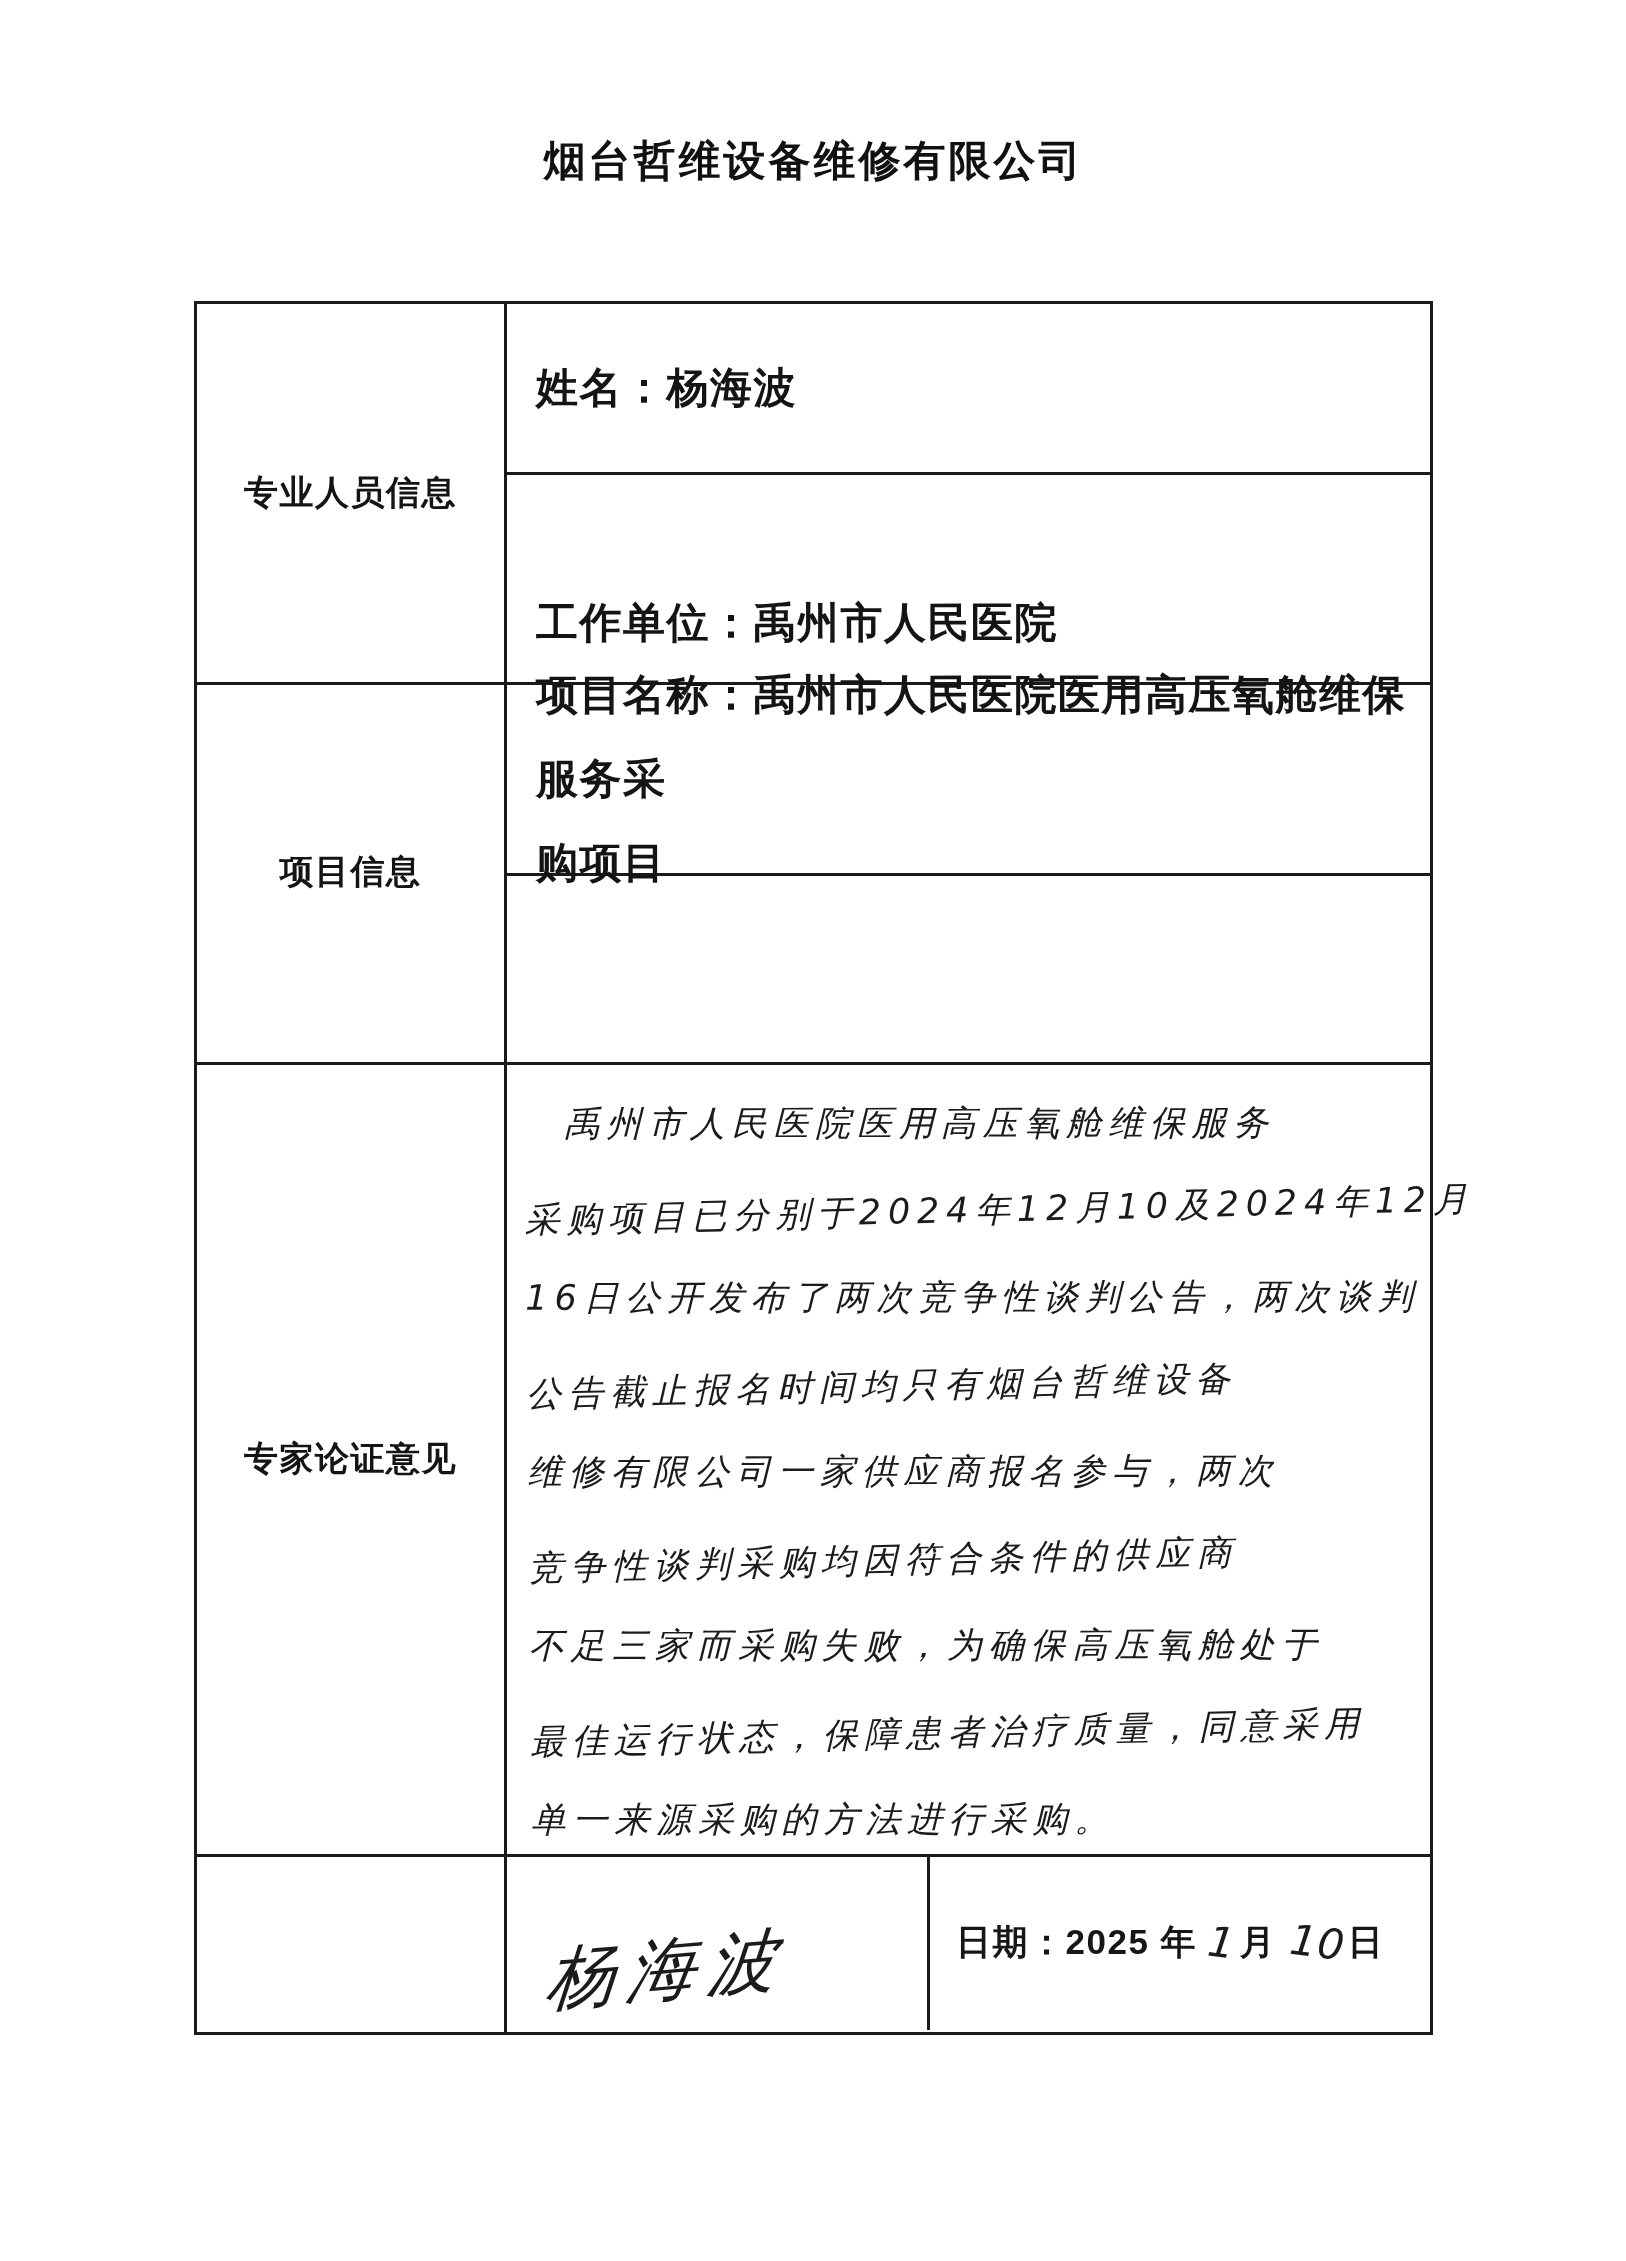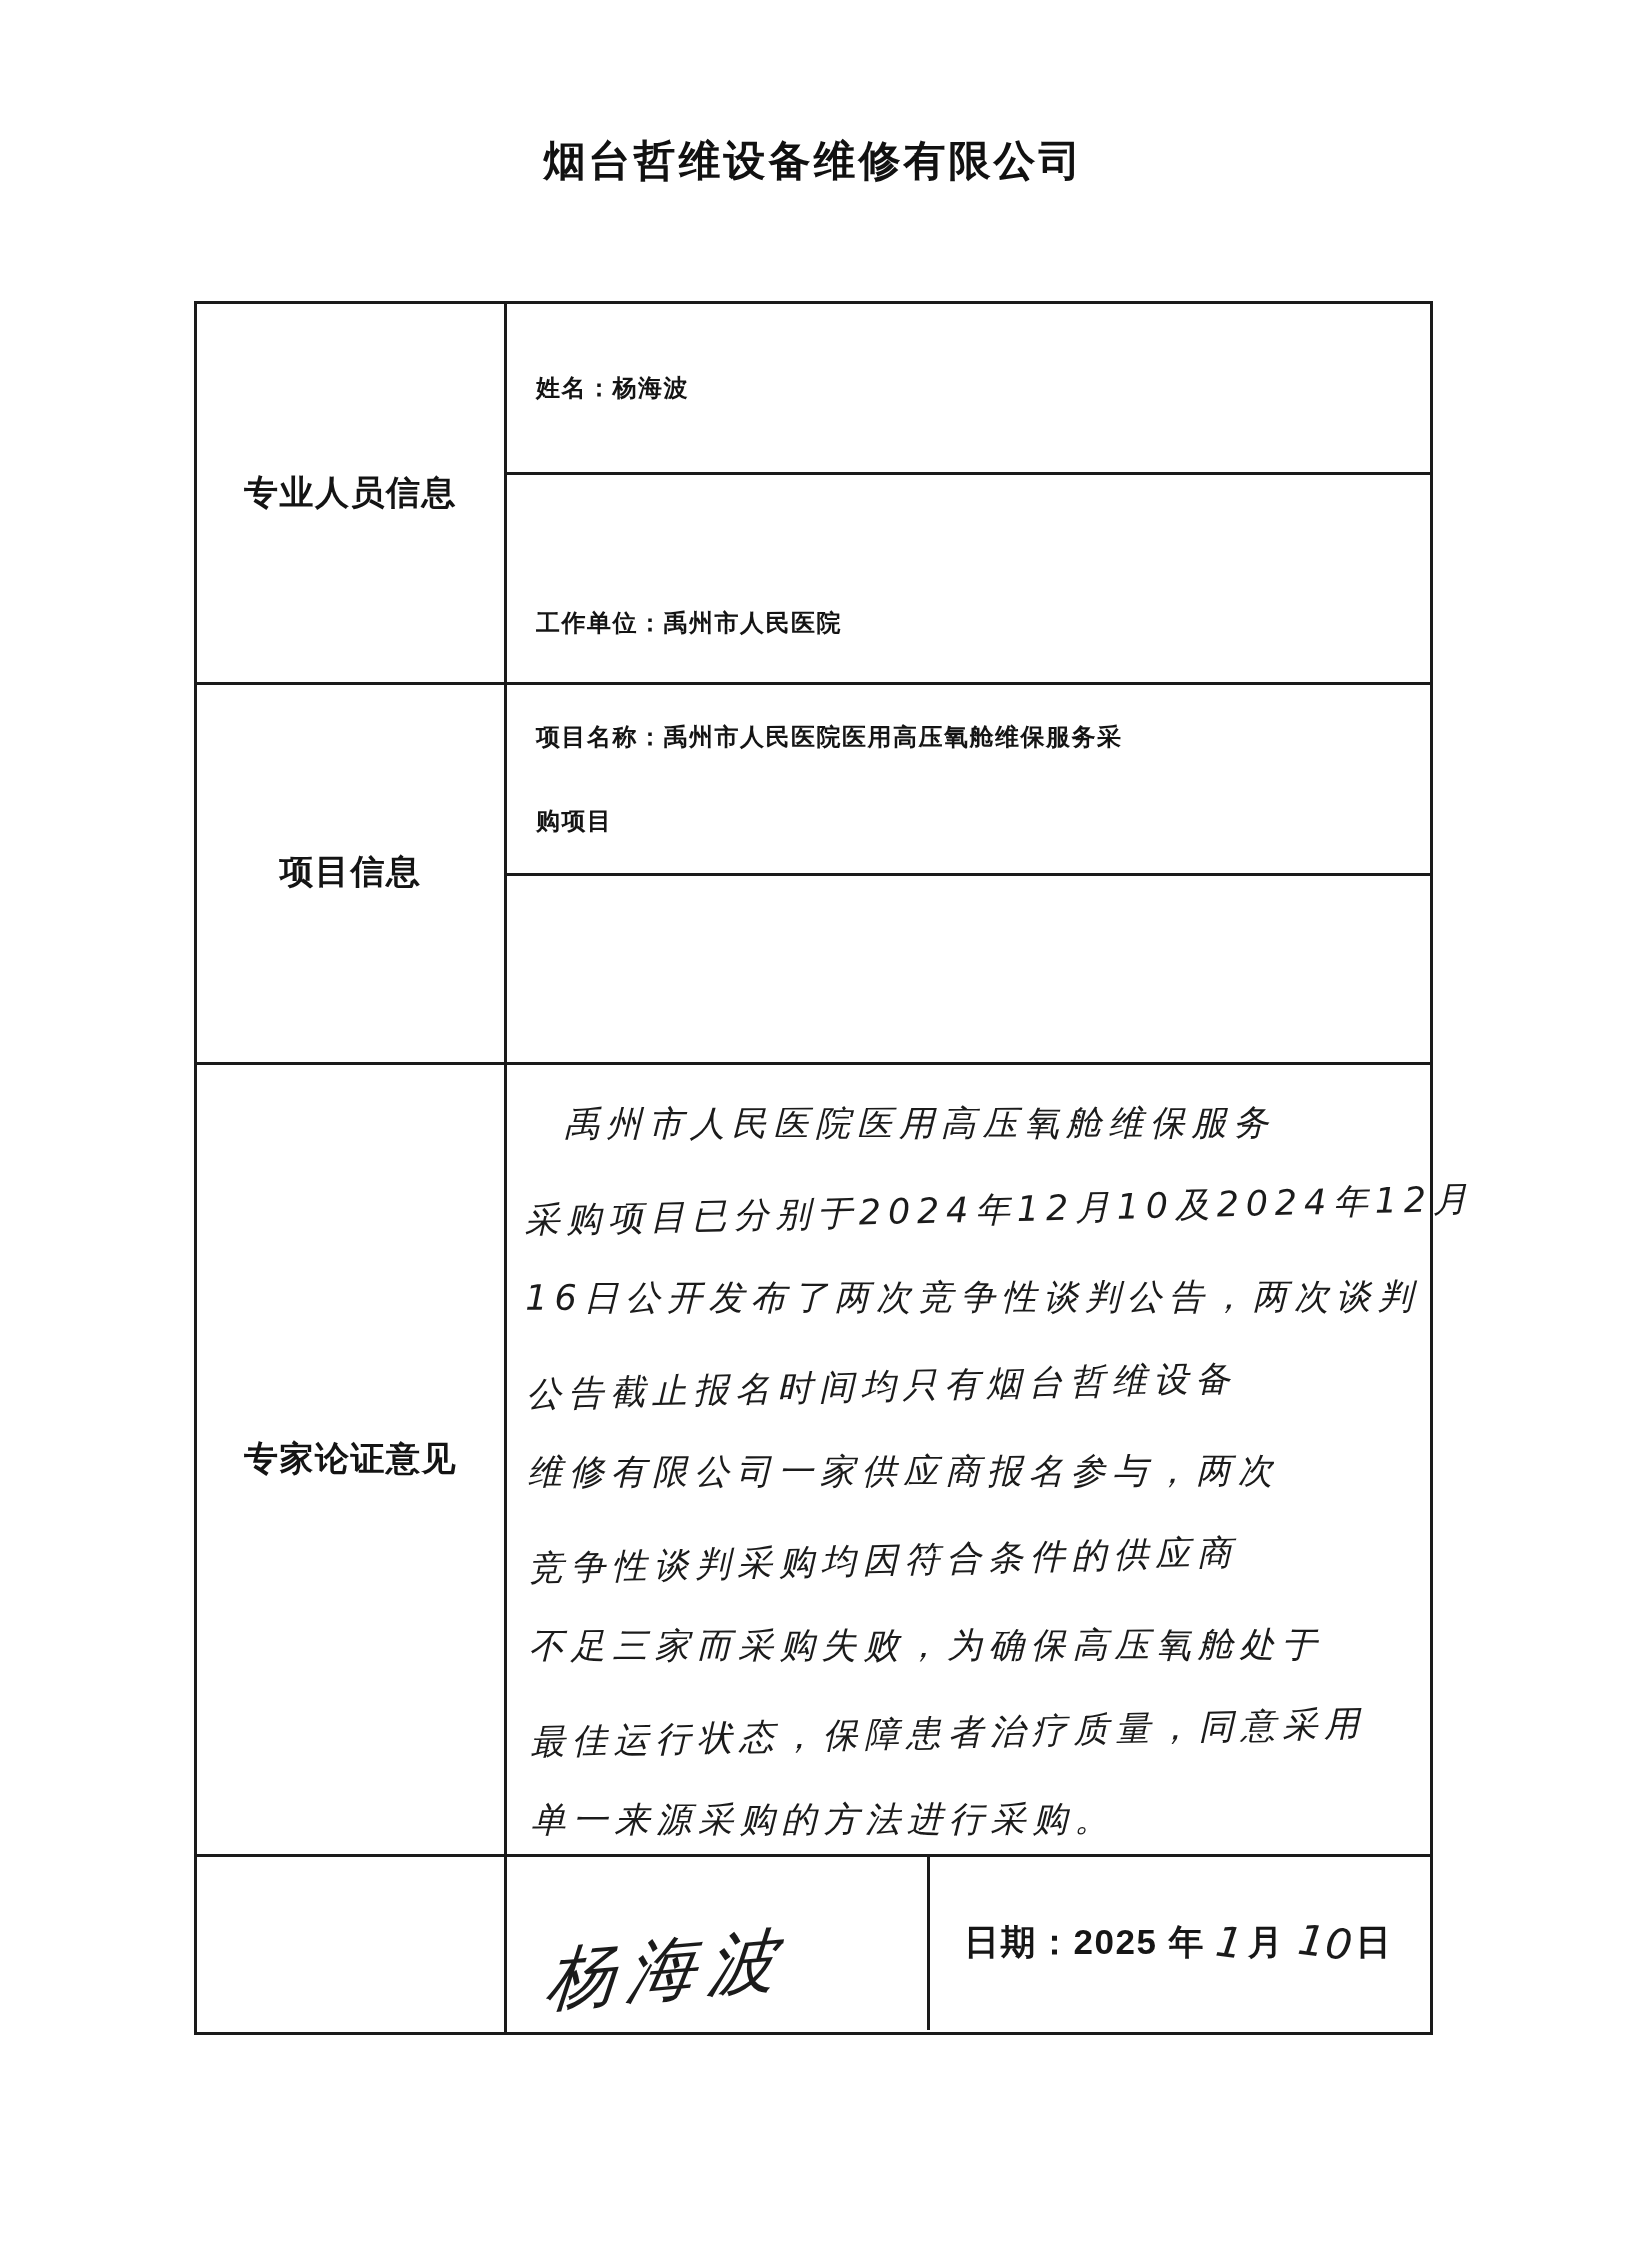--- a/index.html
+++ b/index.html
@@ -39,21 +39,21 @@
     color:#141414;
   }
   .lc-personnel { left:0; top:0; width:307px; height:378px; }
   .lc-project   { left:0; top:378px; width:307px; height:380px; }
   .lc-opinion   { left:0; top:758px; width:307px; height:793px; }
   .lc-signature { left:0; top:1550px; width:307px; height:176px; }
 
   .value-cell {
     align-items:center; justify-content:flex-start;
     padding-left:29px;
-    font-size:24px; font-weight:600; letter-spacing:1.5px;
+    font-size:42px; font-weight:600; letter-spacing:1.5px;
     color:#141414;
   }
   .vc-name      { left:310px; top:0; width:929px; height:168px; }
   .vc-workplace { left:310px; top:171px; width:929px; height:207px;margin-top:44px; }
   .vc-projname  { left:310px; top:381px; width:929px; height:188px;
                   flex-direction:column; justify-content:center; align-items:flex-start;
                   line-height:84px; }
   .vc-supplier  { left:310px; top:572px; width:929px; height:185px; }
 
   .vc-opinion {
@@ -78,21 +78,21 @@
   .vc-signature { left:310px; top:1550px; width:421px; height:176px;
                   align-items:flex-end; justify-content:flex-start; }
   .signature-script {
     font-size:69px; letter-spacing:12px;
     transform:rotate(-5deg) skewX(-10deg);
     margin:0 0 13.6px 39px;
     white-space:nowrap;
   }
 
   .vc-date { left:733px; top:1550px; width:506px; height:176px;
-             align-items:center; padding-left:34px;
+             align-items:center; padding-left:26px;
              font-size:35px; font-weight:600; letter-spacing:1.5px; }
   .hw-num {
     font-size:42px; letter-spacing:0.8px; font-weight:400;
     transform:rotate(7deg);
     display:inline-block;
     margin:0 4.5px 0 10.6px;
   }
   .hw-num.day { margin:0 3px 0 13.6px; }
 </style>
 </head>

